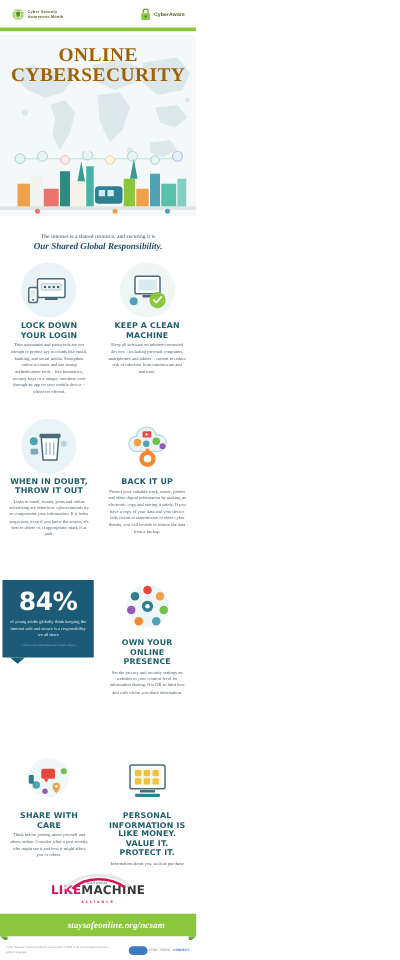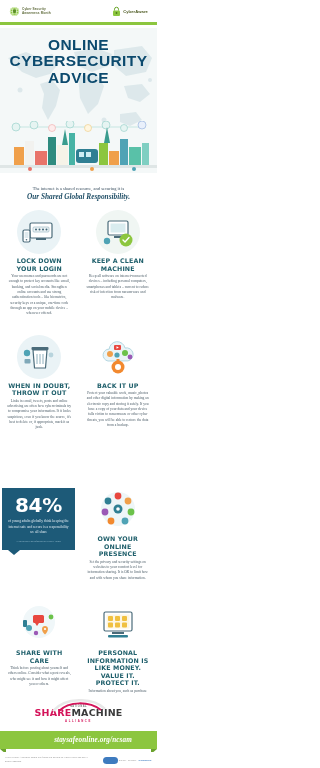--- a/index.html
+++ b/index.html
@@ -25,22 +25,22 @@
   .ca-txt { font-size:4.1px; color:#4d5a22; font-weight:bold; letter-spacing:.1px; }
 
   
   .hero {
     position:absolute; top:28px; left:0; width:157px; height:145px;
     background:#f4f8f8; overflow:hidden;
   }
   .hero .map { position:absolute; inset:0; opacity:.30; }
   .hero-inner { position:relative; z-index:2; padding-top:9px; text-align:center; }
   .h-title {
-    font-family:Liberation Sans, sans-serif;
-    font-weight:bold; color:#0c4a6e; letter-spacing:.4px;
+    font-family:Liberation Serif, serif;
+    font-weight:bold; color:#a16207; letter-spacing:.4px;
     line-height:1.06; text-transform:uppercase;text-align:center;
   }
   .h-l1 { font-size:15.5px; }
   .h-l2 { font-size:15.5px; }
   .h-l3 { font-size:15.5px; }
   .h-sub {
     font-family:"Liberation Serif", serif; font-style:italic;
     font-size:7.6px; color:#2b6b63; margin-top:3px; letter-spacing:.1px;
   }
   .city { position:absolute; bottom:0; left:0; width:157px; height:52px; }
@@ -64,21 +64,21 @@
     font-family:"DejaVu Sans", sans-serif; font-weight:bold;
     font-size:6.3px; color:#1f5f6b; text-transform:uppercase;
     letter-spacing:.15px; line-height:1.2; margin-bottom:2px;
   }
   .tip-b {
     font-family:"Liberation Serif", serif; font-size:3.55px; line-height:1.5;
     color:#4a5b66; letter-spacing:.02px;
   }
 
   
-  .statwrap { position:absolute; top:488px; left:0; width:157px; display:flex; }
+  .statwrap { position:absolute; top:464px; left:0; width:157px; display:flex; }
   .statcol { width:78.5px; padding-left:2px; }
   .statbox {
     width:73px; background:#1d5a78; color:#fff; padding:7px 6px 8px;
     text-align:center; position:relative;
   }
   .statbox:after {
     content:""; position:absolute; left:6px; bottom:-5px;
     border-left:6px solid transparent; border-right:6px solid transparent;
     border-top:5px solid #1d5a78;
   }
@@ -166,21 +166,20 @@
         <circle cx="66" cy="16" r="3"></circle>
           <circle cx="104" cy="92" r="2.5"></circle>
         <circle cx="20" cy="62" r="2.5"></circle>
           <circle cx="150" cy="52" r="2"></circle>
       </g>
     </svg>
 
     <div class="hero-inner">
       <div class="h-title h-l1">ONLINE</div>
       <div class="h-title h-l2">CYBERSECURITY</div>
-      <div class="h-title h-l3">ADVICE</div>
     </div>
 
     <svg class="city" viewBox="0 0 157 52" preserveAspectRatio="none">
       <g stroke="#9bd4cf" stroke-width=".5" fill="none">
         <path d="M12 6 H145"></path>
       </g>
       <g>
         <circle cx="16" cy="6" r="4" fill="#e6f4f2" stroke="#7cc5bd" stroke-width=".5"></circle>
         <circle cx="34" cy="4" r="4" fill="#e6f4f2" stroke="#7cc5bd" stroke-width=".5"></circle>
         <circle cx="52" cy="7" r="3.5" fill="#fdecec" stroke="#e99" stroke-width=".5"></circle>
@@ -367,21 +366,21 @@
   </div>
 
   <div class="foot-logo">
     <div class="ncsa-lockup">
       <svg class="swoosh" width="56" height="14" viewBox="0 0 56 14">
         <path d="M2 12 C14 -2 42 -2 54 10" fill="none" stroke="#e8e8e8" stroke-width="2.5"></path>
         <path d="M8 12 C18 2 38 2 50 11" fill="none" stroke="#d4145a" stroke-width="2"></path>
       </svg>
       <div class="ncsa-nat">NATIONAL</div>
       <div class="ncsa-main">
-        <span class="ncsa-cyber">SHARE</span><span class="ncsa-sec">MACHINE</span>
+        <span class="ncsa-cyber">LIKE</span><span class="ncsa-sec">MACHINE</span>
       </div>
       <div class="ncsa-all">ALLIANCE</div>
     </div>
   </div>
 
   <div class="urlbar">
     <span>staysafeonline.org/ncsam</span>
   </div>
   <svg class="urltail" viewBox="0 0 157 5" preserveAspectRatio="none">
     <path d="M0 0 L6 0 L6 5 L0 0Z" fill="#6ba22e"></path>

